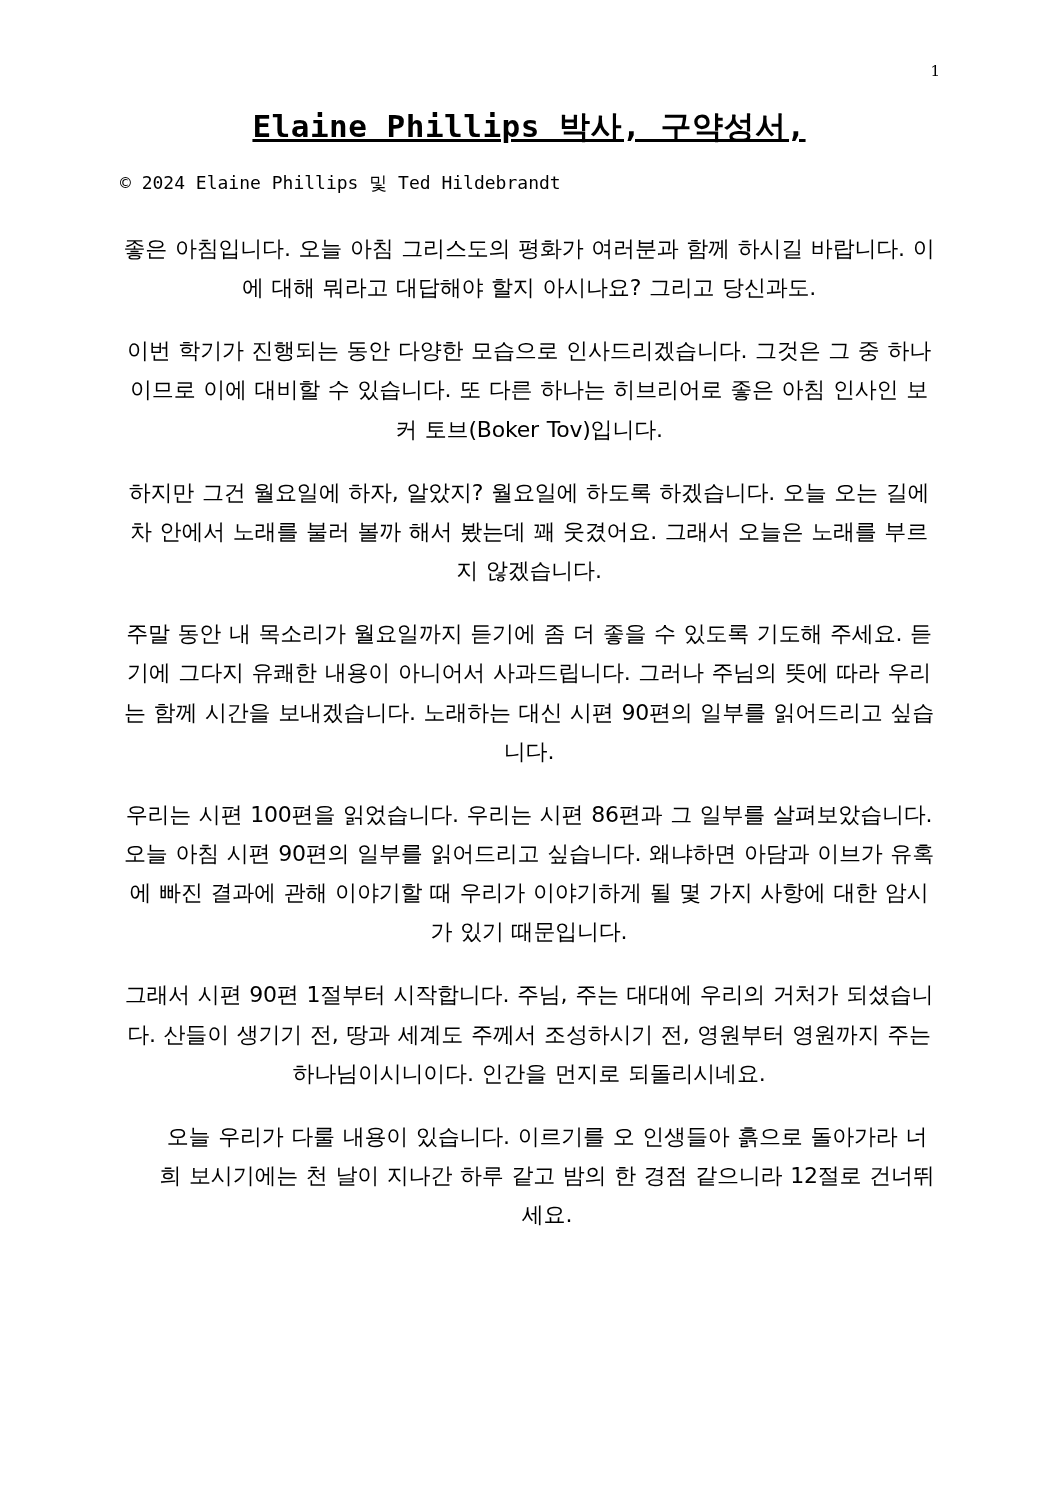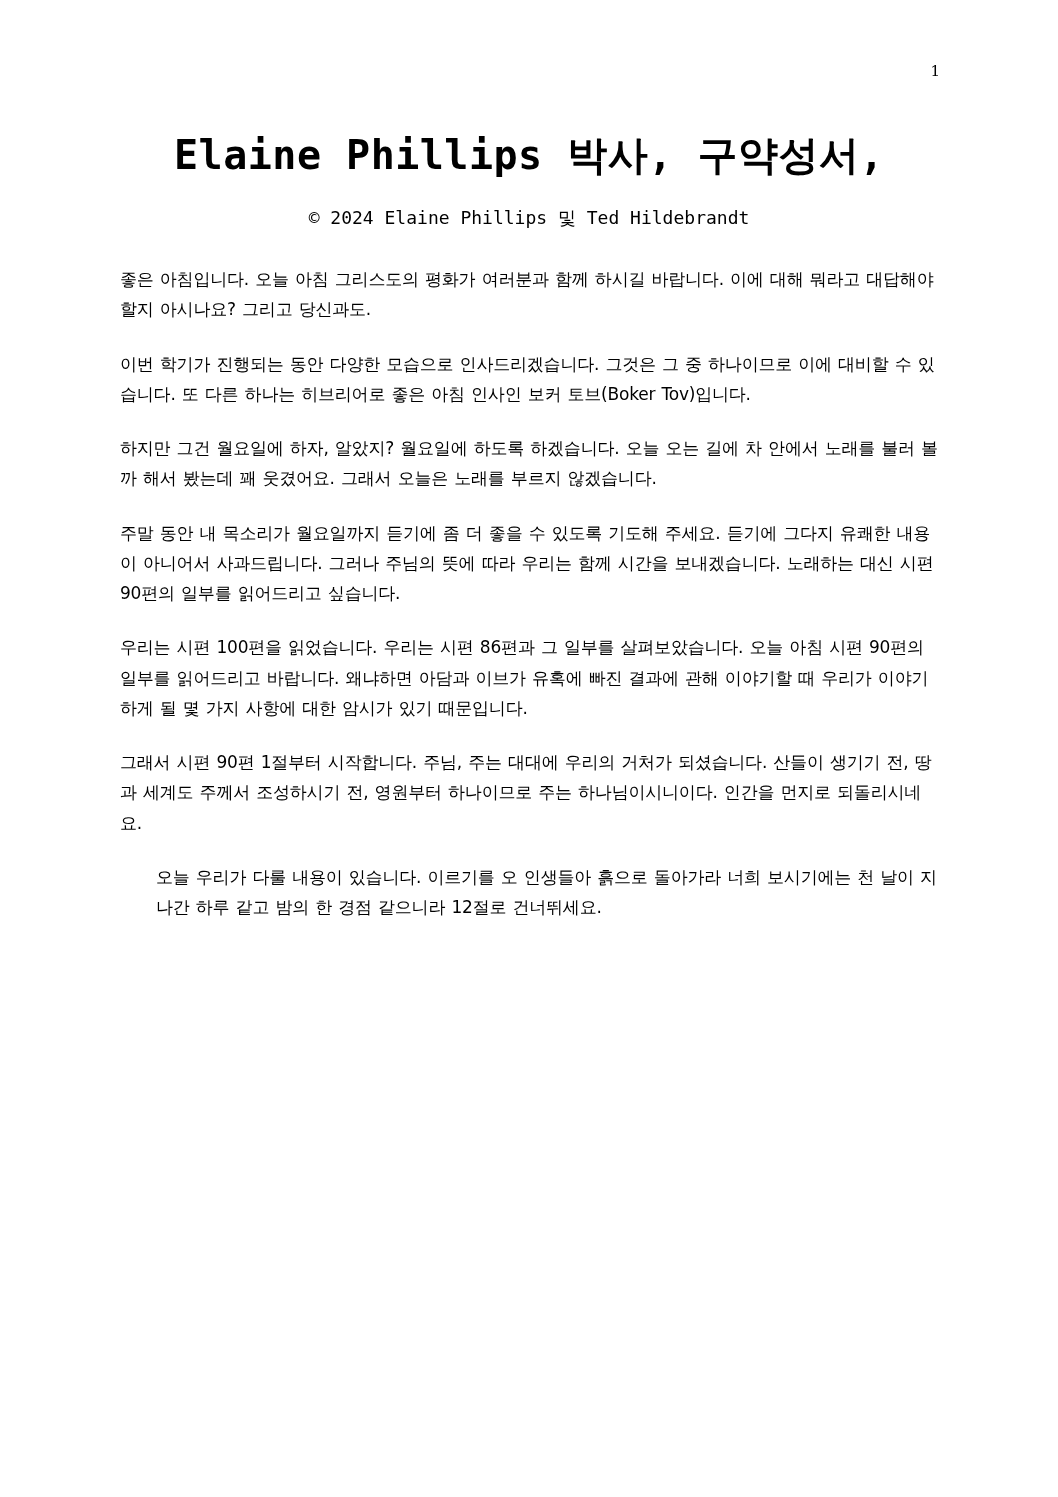--- a/index.html
+++ b/index.html
@@ -27,47 +27,47 @@
     top: 62px;
     right: 118px;
     font-family: "DejaVu Serif", serif;
     font-size: 15px;
     letter-spacing: 0;
   }
   .doc-title {
     text-align: center;
     font-family: "DejaVu Sans Mono", monospace;
     font-weight: bold;
-    font-size: 40px;
+    font-size: 31px;
     line-height: 1.45;
-    margin-top: 66px;
+    margin-top: 44px;
     margin-bottom: 0;
     letter-spacing: 0.5px;
+    text-decoration: underline;
   }
   .doc-title .line {
     display: block;
     white-space: pre;
   }
   .copyright {
-    text-align: center;
     font-family: "DejaVu Sans Mono", monospace;
     font-size: 18px;
     margin-top: 22px;
     margin-bottom: 0;
     letter-spacing: 0;
   }
   .body-text {
     margin-top: 34px;
   }
   .para {
     font-family: "DejaVu Sans", sans-serif;
-    font-size: 17px;
+    font-size: 22px;
     line-height: 1.78;
     margin: 0 0 24px 0;
-    text-align: left;
+    text-align: center;
     letter-spacing: -0.2px;
     word-spacing: 1px;
   }
   .para:last-child {
     margin-bottom: 0;
     margin-left: 36px;
   }
 </style>
 </head>
 <body>
@@ -80,18 +80,18 @@
     <span class="line">Elaine Phillips 박사, 구약성서,</span>
   </h1>
 
   <div class="copyright">© 2024 Elaine Phillips 및 Ted Hildebrandt</div>
 
   <div class="body-text">
     <p class="para">좋은 아침입니다. 오늘 아침 그리스도의 평화가 여러분과 함께 하시길 바랍니다. 이에 대해 뭐라고 대답해야 할지 아시나요? 그리고 당신과도.</p>
     <p class="para">이번 학기가 진행되는 동안 다양한 모습으로 인사드리겠습니다. 그것은 그 중 하나이므로 이에 대비할 수 있습니다. 또 다른 하나는 히브리어로 좋은 아침 인사인 보커 토브(Boker Tov)입니다.</p>
     <p class="para">하지만 그건 월요일에 하자, 알았지? 월요일에 하도록 하겠습니다. 오늘 오는 길에 차 안에서 노래를 불러 볼까 해서 봤는데 꽤 웃겼어요. 그래서 오늘은 노래를 부르지 않겠습니다.</p>
     <p class="para">주말 동안 내 목소리가 월요일까지 듣기에 좀 더 좋을 수 있도록 기도해 주세요. 듣기에 그다지 유쾌한 내용이 아니어서 사과드립니다. 그러나 주님의 뜻에 따라 우리는 함께 시간을 보내겠습니다. 노래하는 대신 시편 90편의 일부를 읽어드리고 싶습니다.</p>
-    <p class="para">우리는 시편 100편을 읽었습니다. 우리는 시편 86편과 그 일부를 살펴보았습니다. 오늘 아침 시편 90편의 일부를 읽어드리고 바랍니다. 왜냐하면 아담과 이브가 유혹에 빠진 결과에 관해 이야기할 때 우리가 이야기하게 될 몇 가지 사항에 대한 암시가 있기 때문입니다.</p>
-    <p class="para">그래서 시편 90편 1절부터 시작합니다. 주님, 주는 대대에 우리의 거처가 되셨습니다. 산들이 생기기 전, 땅과 세계도 주께서 조성하시기 전, 영원부터 하나이므로 주는 하나님이시니이다. 인간을 먼지로 되돌리시네요.</p>
+    <p class="para">우리는 시편 100편을 읽었습니다. 우리는 시편 86편과 그 일부를 살펴보았습니다. 오늘 아침 시편 90편의 일부를 읽어드리고 싶습니다. 왜냐하면 아담과 이브가 유혹에 빠진 결과에 관해 이야기할 때 우리가 이야기하게 될 몇 가지 사항에 대한 암시가 있기 때문입니다.</p>
+    <p class="para">그래서 시편 90편 1절부터 시작합니다. 주님, 주는 대대에 우리의 거처가 되셨습니다. 산들이 생기기 전, 땅과 세계도 주께서 조성하시기 전, 영원부터 영원까지 주는 하나님이시니이다. 인간을 먼지로 되돌리시네요.</p>
     <p class="para">오늘 우리가 다룰 내용이 있습니다. 이르기를 오 인생들아 흙으로 돌아가라 너희 보시기에는 천 날이 지나간 하루 같고 밤의 한 경점 같으니라 12절로 건너뛰세요.</p>
   </div>
 
 </div>
 
 </body></html>

